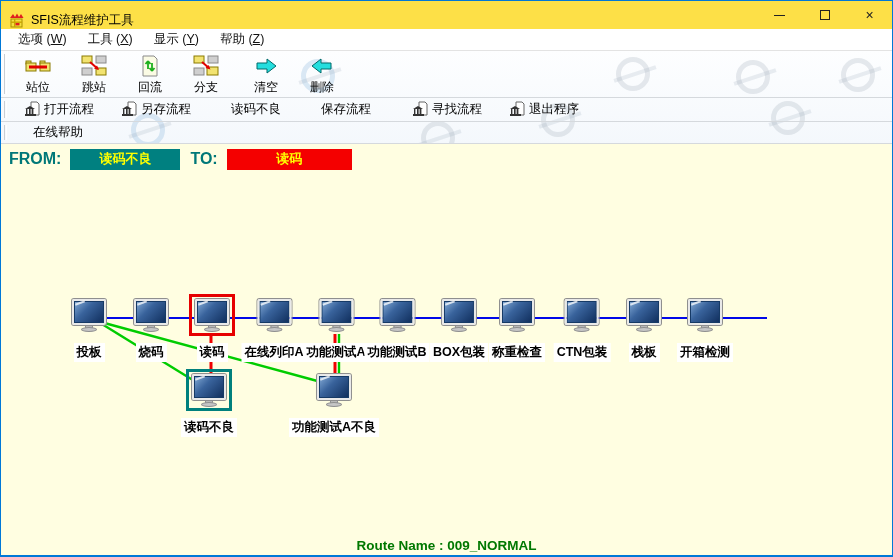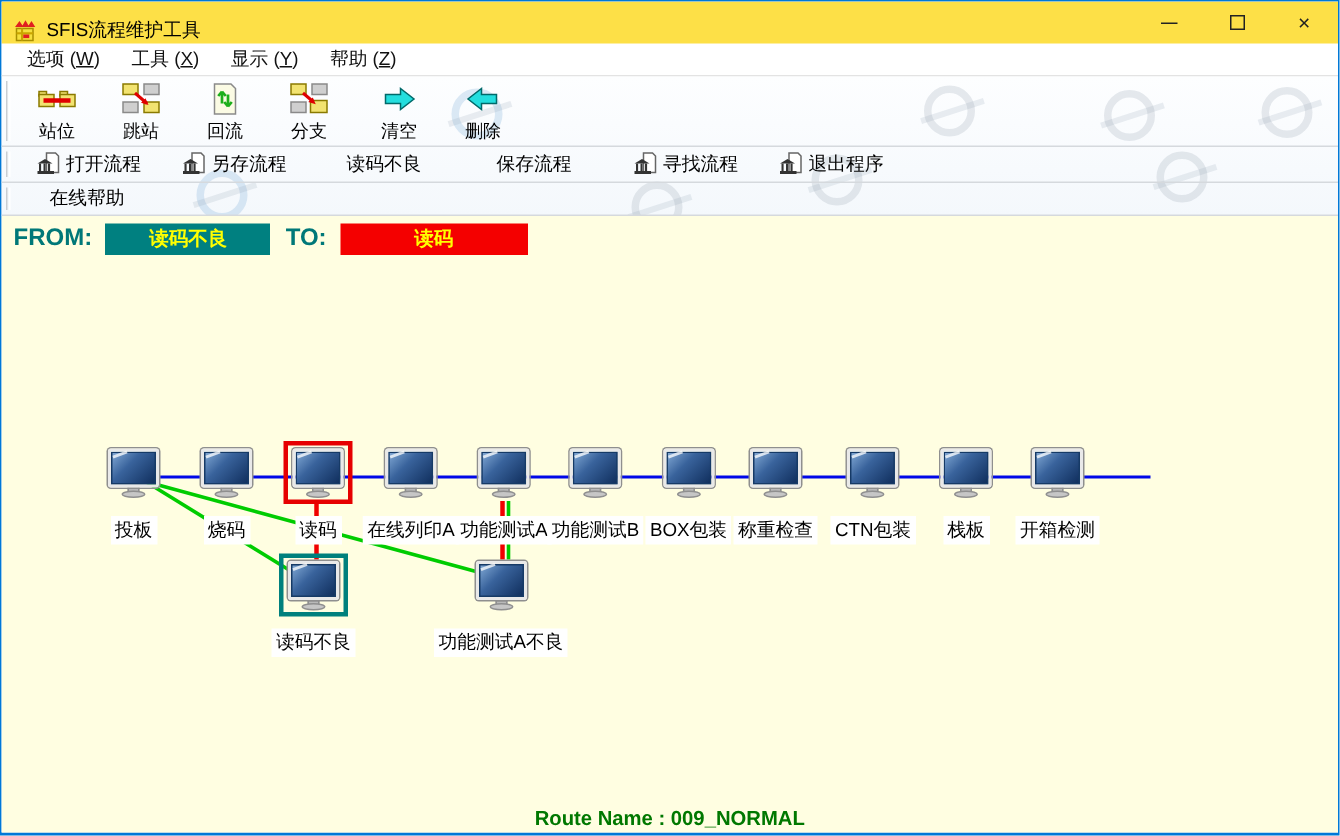--- a/index.html
+++ b/index.html
@@ -35,21 +35,21 @@
   #toolbar-help { position:relative; height:22px; display:flex; align-items:center; border-bottom:1px solid #d5d9dd; }
   #help-btn { font-size:12.5px; color:#000; margin-left:22px; }
   
   #canvas { position:relative; height:412px; background:#fffee1; }
   #fromto { position:absolute; left:8px; top:4px; height:22px; display:flex; align-items:center; }
   .ft-label { color:#007878; font-weight:bold; font-size:16px; margin-right:9px; }
   .ft-box { height:21px; width:110px; display:flex; align-items:center; justify-content:center;
             font-size:13px; font-weight:bold; margin-right:10px; }
   #to-box { width:125px; }
   
-  #flow { position:absolute; left:0; top:0; width:893px; height:412px; }
+  #flow { position:absolute; left:0; top:0; width:893px; height:412px;font-weight:bold; }
   #edge-layer { position:absolute; left:0; top:0; z-index:0; }
   .node { position:absolute; z-index:1; text-align:center; transform:translateX(-50%); }
   .mwrap { display:inline-block; border:3px solid transparent; padding:2px 3px 1px 3px; }
   .mwrap.sel-red  { border-color:#e60000; }
   .mwrap.sel-teal { border-color:#00807d; }
   .monitor { width:34px; height:26px; border:2px solid #e9e9e9; border-radius:2px;
              box-shadow:0 0 0 1px #8f8f8f, inset 0 0 0 1px #163a66;
              background:linear-gradient(135deg,#86add8 0%,#39639c 40%,#0e2c5a 100%); position:relative; }
   .monitor::after { content:""; position:absolute; left:1px; top:1px; width:10px; height:2px; background:rgba(255,255,255,.75); transform:rotate(-20deg); }
   .stand { width:8px; height:3px; background:#b9b9b9; margin:0 auto; border:1px solid #8f8f8f; border-bottom:none; }
@@ -193,21 +193,21 @@
             <rect x="9" y="8" width="1.4" height="5" fill="#333"></rect>
           <rect x="2" y="13" width="11" height="2" fill="#333"></rect>
         </svg>
         <span>另存流程</span>
       </div>
 
       <div class="tbtn2" style="margin-left:14px;">
         <span>读码不良</span>
       </div>
 
-      <div class="tbtn2" style="margin-left:24px;">
+      <div class="tbtn2" style="margin-left:14px;">
         <span>保存流程</span>
       </div>
 
       <div class="tbtn2" style="margin-left:14px;">
         <svg width="17" height="17" viewBox="0 0 17 17">
           <path d="M8 1 H14 L16 3 V14 H8 Z" fill="#ffffff" stroke="#666"></path>
           <path d="M2 8 L7 5 L12 8 Z" fill="#333"></path>
           <rect x="3" y="8" width="1.4" height="5" fill="#333"></rect>
             <rect x="6" y="8" width="1.4" height="5" fill="#333"></rect>
             <rect x="9" y="8" width="1.4" height="5" fill="#333"></rect>

